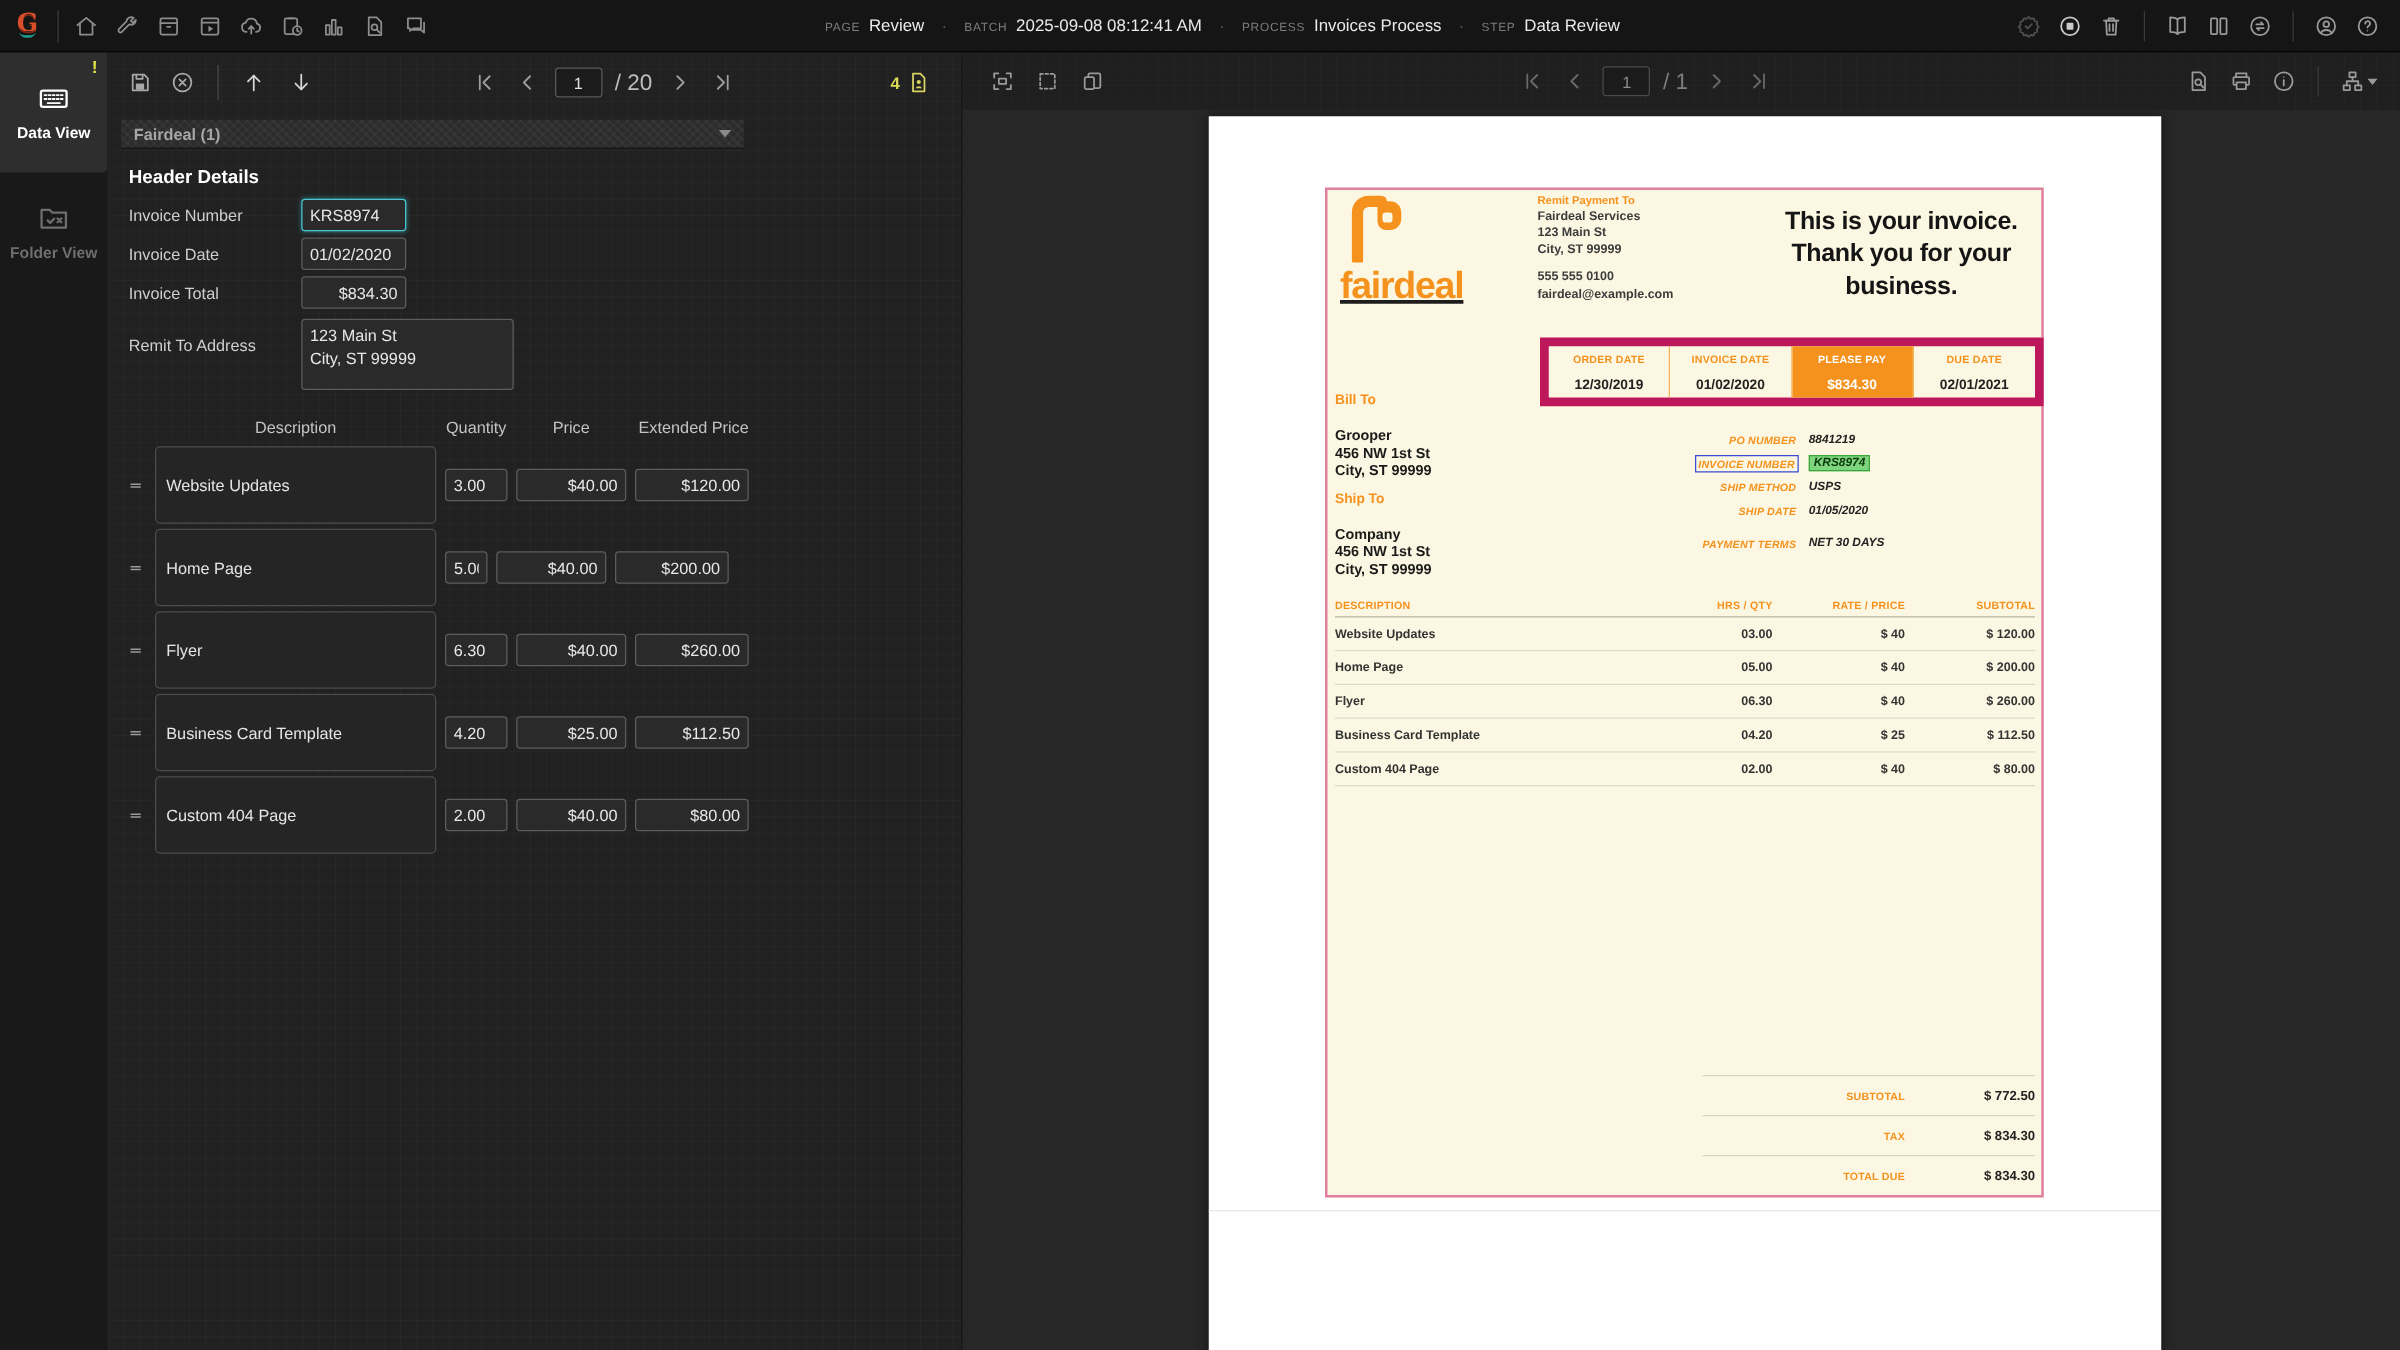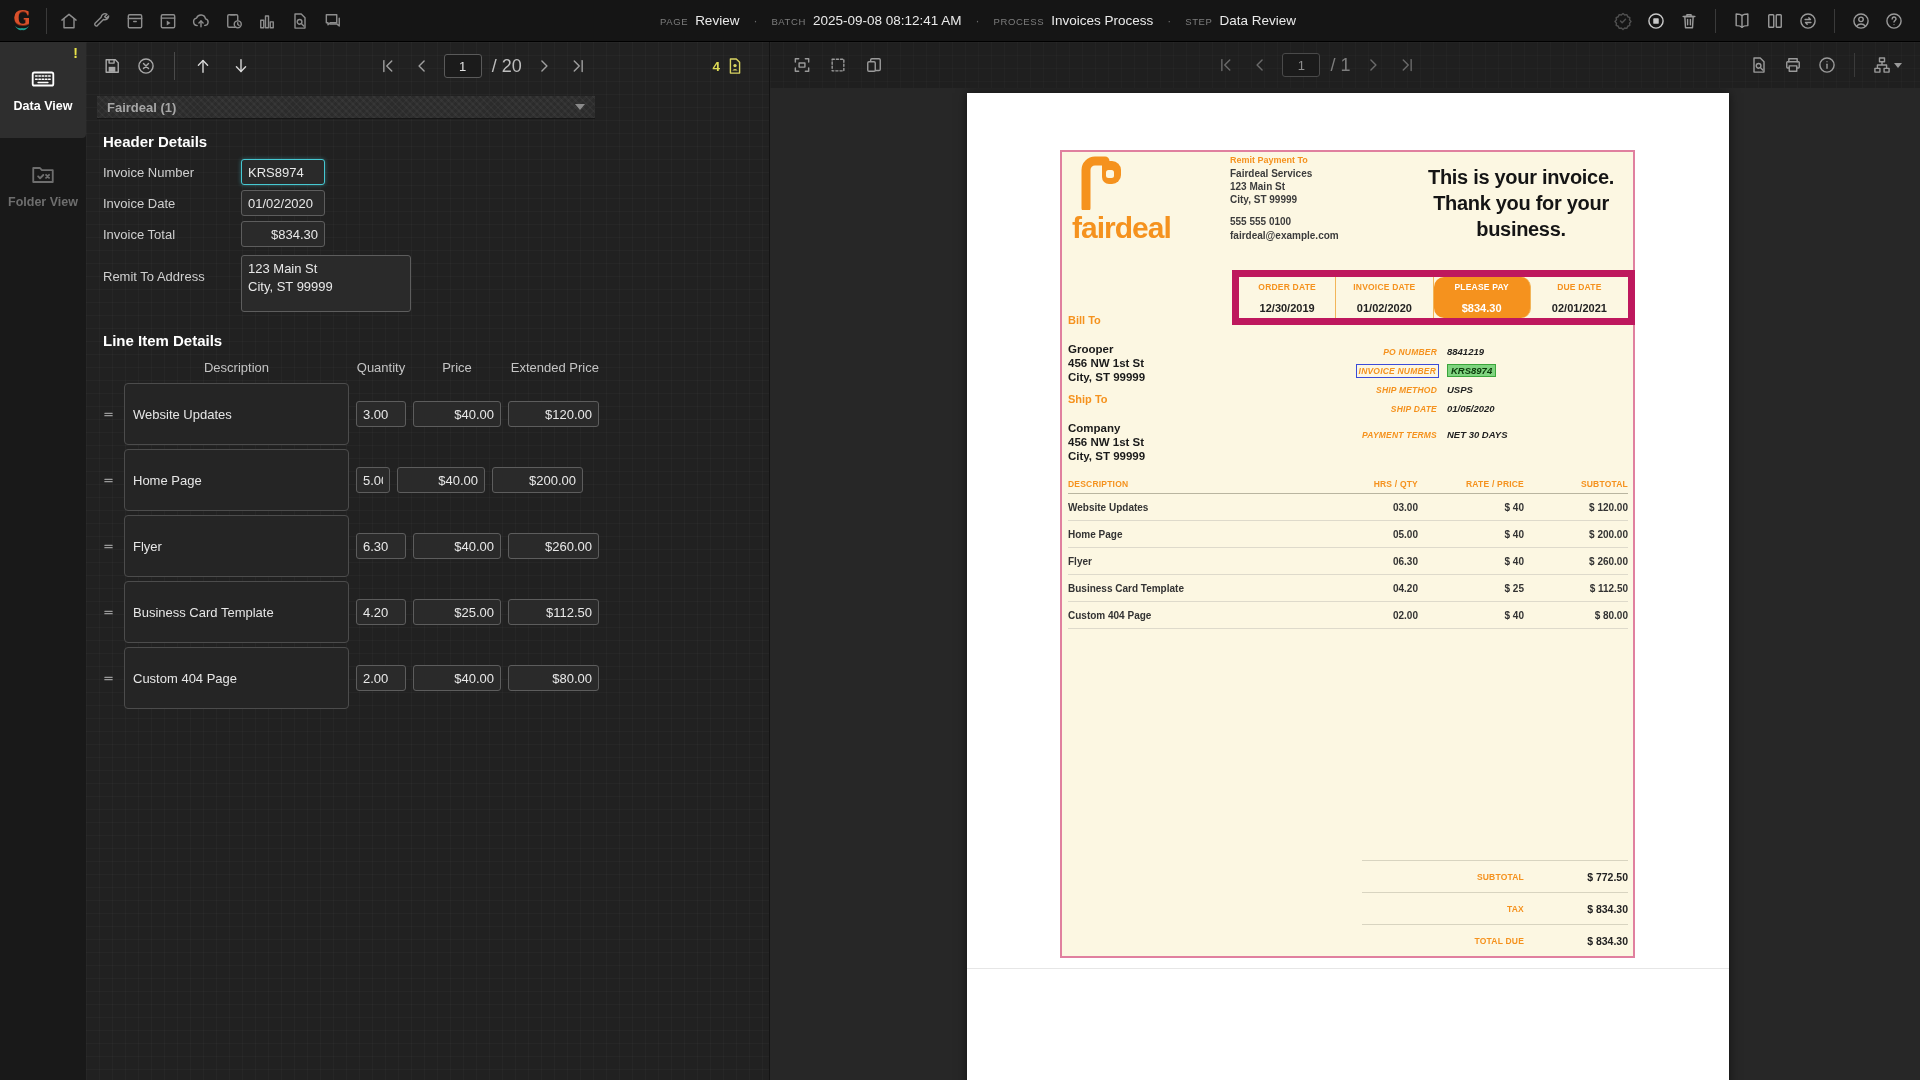--- a/index.html
+++ b/index.html
@@ -109,37 +109,37 @@
   .caret-dn { width:0; height:0; border-left:4px solid transparent; border-right:4px solid transparent;
     border-top:5px solid #9a9a9a; margin-left:2px; }
   .canvas { position:absolute; left:0; top:46px; right:0; bottom:0; background:#272727; overflow:hidden; }
   .page { position:absolute; left:197px; top:5px; width:762px; height:1120px; background:#ffffff;
     box-shadow:0 0 10px rgba(0,0,0,.55); }
   .page .img-edge { position:absolute; left:0; top:875px; width:762px; height:1px; background:#e6e6e6; }
 
   
   .invoice { position:absolute; left:93px; top:57px; width:575px; height:808px;
     background:#fcf7e2; border:2px solid #e0809f; font-weight:bold; color:#1d1d1d; }
-  .inv-logo { position:absolute; left:10px; top:2px; width:160px; }
+  .inv-logo { position:absolute; left:10px; top:2px; width:160px;text-decoration:underline; }
   .inv-logo .word { color:#f5921e; font-size:30px; font-weight:bold; letter-spacing:-1px; margin-top:-3px; }
   .inv-remit { position:absolute; left:168px; top:3px; font-size:10px; line-height:1.32; color:#3c3c3c; }
   .inv-remit .rh { color:#f5921e; font-size:9px; }
   .inv-remit .gap { height:9px; }
   .inv-msg { position:absolute; right:19px; top:12px; text-align:center; font-size:20px;
     line-height:1.3; color:#151515; white-space:pre-line; letter-spacing:-.3px; }
 
   .inv-dates { position:absolute; left:170px; top:118px; right:-2px; height:55px;
     display:grid; grid-template-columns:repeat(4,1fr); border:7px solid #be185d; background:#fcf7e2; }
   .dcell { border-right:1px solid #f2b559; display:flex; flex-direction:column; }
   .dcell:last-child { border-right:none; }
   .dcell .dh { height:20px; display:flex; align-items:center; justify-content:center;
     color:#f5921e; font-size:8.5px; letter-spacing:.2px; }
   .dcell .dv { flex:1; display:flex; align-items:center; justify-content:center;
     font-size:11px; color:#222; }
-  .dcell.pay { background:#f5921e;border-radius:10px; }
+  .dcell.pay { background:#f5921e; }
   .dcell.pay .dh, .dcell.pay .dv { color:#fff; }
 
   .inv-addr { position:absolute; left:6px; font-size:11.5px; line-height:1.22; color:#1a1a1a; white-space:pre-line; }
   .inv-addr .ah { color:#f5921e; font-size:11px; margin-bottom:1px; }
   .addr-bill { top:148px; }
   .addr-ship { top:227px; }
 
   .inv-meta { position:absolute; left:215px; top:190px; width:300px; }
   .meta-row { display:flex; align-items:center; height:19px;font-style:italic; }
   .meta-row .ml { width:160px; text-align:right; color:#f5921e; font-size:8.5px; letter-spacing:.2px; }
@@ -428,21 +428,20 @@
         <span class="f-lbl">Invoice Total</span>
         <input class="inp w84 right" value="$834.30" style="">
       </div>
       <div class="f-row top" style="margin-top:8px">
         <span class="f-lbl" style="padding-top:14px">Remit To Address</span>
         <div class="area">123 Main St
 City, ST 99999</div>
       </div>
 
       <div class="li-section">
-        <div class="sec-title">Line Item Details</div>
         <div class="li-headers">
           <span class="lh-desc">Description</span>
           <span class="lh-qty">Quantity</span>
           <span class="lh-price">Price</span>
           <span class="lh-ext">Extended Price</span>
         </div>
 
         <div class="li-row">
           <span class="grip">
               <svg class="ic" viewBox="0 0 24 24">

